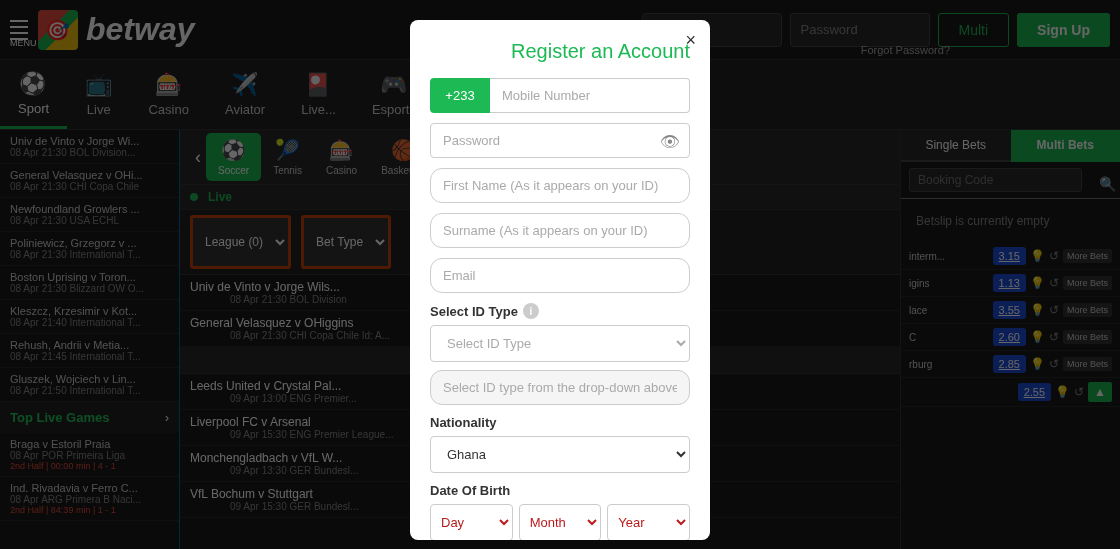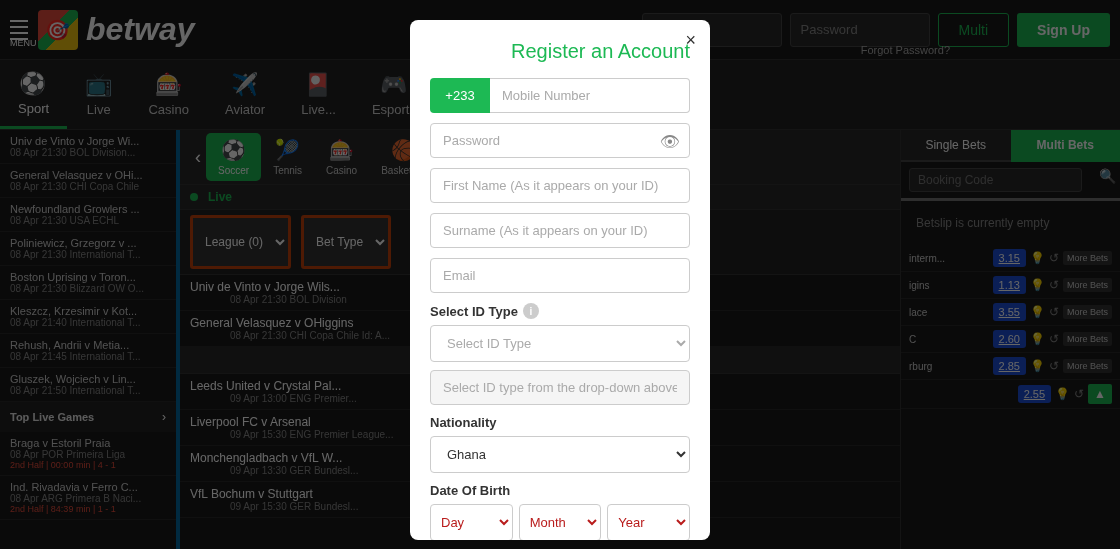--- a/index.html
+++ b/index.html
@@ -28,63 +28,63 @@
     .sports-row { background: #2a2a2a; display: flex; align-items: center; padding: 5px 10px; height: 55px; overflow: hidden; border-bottom: 1px solid #333; }
     .sport-item { display: flex; flex-direction: column; align-items: center; font-size: 10px; color: #ccc; padding: 0 12px; cursor: pointer; gap: 3px; }
     .sport-item.active { background: #1db954; border-radius: 5px; color: #fff; padding: 5px 12px; }
     .sport-icon { font-size: 20px; }
     .sports-arrow { background: none; border: none; color: #fff; font-size: 18px; cursor: pointer; padding: 0 5px; }
 
     
     .main { display: flex; height: calc(549px - 60px - 70px); }
 
     
-    .left-sidebar { width: 180px; background: #1a1a1a; border-right: 4px solid #0369a1; overflow: hidden; }
+    .left-sidebar { width: 180px; background: #1a1a1a; border-right: 1px solid #0369a1; overflow: hidden; }
     .match-item { padding: 5px 10px; border-bottom: 1px solid #2a2a2a; cursor: pointer; }
     .match-name { font-size: 11px; color: #ccc; white-space: nowrap; overflow: hidden; text-overflow: ellipsis; }
     .match-info { font-size: 10px; color: #888; white-space: nowrap; overflow: hidden; text-overflow: ellipsis; }
     .match-badge { font-size: 9px; color: #e74c3c; }
     .top-live-header { background: #222; padding: 8px 10px; display: flex; align-items: center; justify-content: space-between; }
-    .top-live-title { font-size: 11px; font-weight: bold; color: #e5e5e5; }
+    .top-live-title { font-size: 13px; font-weight: bold; color: #22c55e; }
     .top-live-arrow { color: #fff; font-size: 12px; cursor: pointer; }
 
     
     .center { flex: 1; background: #1a1a1a; overflow: hidden; position: relative; }
     .live-tab { background: #2a2a2a; padding: 5px 10px; display: flex; align-items: center; gap: 10px; border-bottom: 1px solid #333; }
     .live-dot { width: 8px; height: 8px; background: #1db954; border-radius: 50%; }
     .live-label { color: #1db954; font-size: 12px; font-weight: bold; }
     .leagues-row { display: flex; align-items: center; padding: 5px 10px; background: #222; gap: 10px; border-bottom: 1px solid #333; }
     .league-select { background: #333; border: 3px solid #c2410c; color: #fff; padding: 16px 8px; border-radius: 3px; font-size: 12px; cursor: pointer; }
     .center-match { padding: 5px 10px; border-bottom: 1px solid #2a2a2a; cursor: pointer; }
     .center-match-name { font-size: 12px; color: #fff; white-space: nowrap; overflow: hidden; text-overflow: ellipsis; }
     .center-match-info { font-size: 10px; color: #888; margin-left: 40px; }
 
     
     .right-panel { width: 220px; background: #1a1a1a; border-left: 1px solid #333; }
     .betslip-tabs { display: flex; }
     .betslip-tab { flex: 1; padding: 8px; text-align: center; font-size: 12px; cursor: pointer; background: #2a2a2a; border-bottom: 2px solid #444; }
     .betslip-tab.active { background: #1db954; border-bottom: 2px solid #1db954; font-weight: bold; }
-    .booking-row { display: flex; align-items: flex-start; padding: 6px 8px; border-bottom: 3px solid #737373; gap: 17px; }
+    .booking-row { display: flex; align-items: flex-end; padding: 6px 8px; border-bottom: 1px solid #737373; gap: 17px; }
     .booking-input { flex: 1; background: #2a2a2a; border: 1px solid #444; color: #fff; padding: 4px 8px; border-radius: 3px; font-size: 12px; }
     .search-icon-btn { background: none; border: none; color: #888; font-size: 14px; cursor: pointer; }
     .betslip-empty { padding: 15px; font-size: 12px; color: #888; }
     .odds-row { display: flex; align-items: center; padding: 4px 8px; border-bottom: 1px solid #2a2a2a; gap: 4px; }
     .odds-team { font-size: 10px; color: #ccc; flex: 1; white-space: nowrap; overflow: hidden; text-overflow: ellipsis; }
     .odds-val { background: #1d4ed8; padding: 3px 6px; border-radius: 3px; font-size: 11px; color: #fff; text-decoration: underline; }
     .odds-icon { color: #888; font-size: 12px; cursor: pointer; }
     .more-bets-btn { background: #333; border: none; color: #ccc; font-size: 9px; padding: 2px 4px; border-radius: 2px; cursor: pointer; white-space: nowrap; }
     .green-arrow-btn { background: #1db954; border: none; color: #fff; font-size: 12px; padding: 3px 6px; border-radius: 2px; cursor: pointer; }
 
     
     .modal-overlay { position: absolute; top: 0; left: 0; width: 100%; height: 100%; background: rgba(0,0,0,0.6); display: flex; align-items: flex-start; justify-content: center; z-index: 100; padding-top: 20px; }
     .modal { background: #fff; border-radius: 8px; width: 300px; max-height: 520px; overflow-y: auto; position: relative; padding: 20px; color: #333; }
     .modal-close { position: absolute; top: 10px; right: 14px; font-size: 18px; cursor: pointer; color: #333; background: none; border: none; }
     .modal-title { text-align: right; font-size: 20px; color: #1db954; font-weight: normal; margin-bottom: 15px; }
     .modal-field { margin-bottom: 10px; }
-    .modal-field input, .modal-field select { width: 100%; padding: 9px 12px; border: 1px solid #ccc; border-radius: 4px; font-size: 13px; color: #333; background: #fff; }
+    .modal-field input, .modal-field select { width: 100%; padding: 9px 12px; border: 1px solid #ccc; border-radius: 12px; font-size: 13px; color: #333; background: #fff; }
     .modal-field input::placeholder { color: #aaa; }
     .phone-row { display: flex; gap: 0; }
     .country-code { background: #1db954; color: #fff; border: none; padding: 9px 10px; border-radius: 4px 0 0 4px; font-size: 13px; cursor: pointer; min-width: 60px; }
     .phone-input { flex: 1; border-radius: 0 4px 4px 0 !important; border-left: none !important; }
     .password-row { position: relative; }
     .eye-icon { position: absolute; right: 10px; top: 50%; transform: translateY(-50%); cursor: pointer; color: #888; font-size: 16px; }
     .select-id-label { font-size: 13px; font-weight: bold; margin-bottom: 6px; display: flex; align-items: center; gap: 5px; }
     .info-icon { width: 16px; height: 16px; background: #ccc; border-radius: 50%; display: inline-flex; align-items: center; justify-content: center; font-size: 10px; color: #fff; cursor: pointer; }
     .dob-row { display: flex; gap: 6px; }
     .dob-row select { flex: 1; padding: 9px 6px; border: 1px solid #ccc; border-radius: 4px; font-size: 13px; color: #b91c1c; background: #fff; }

